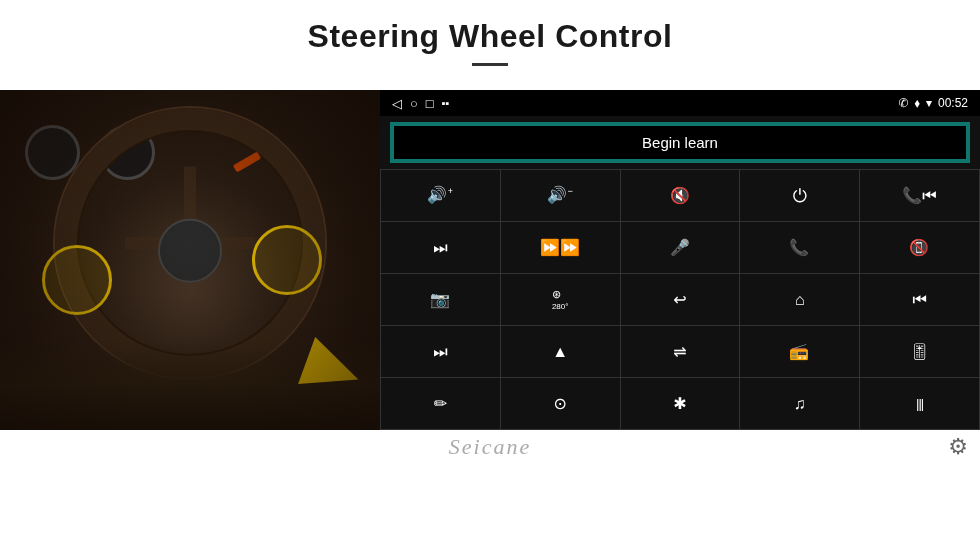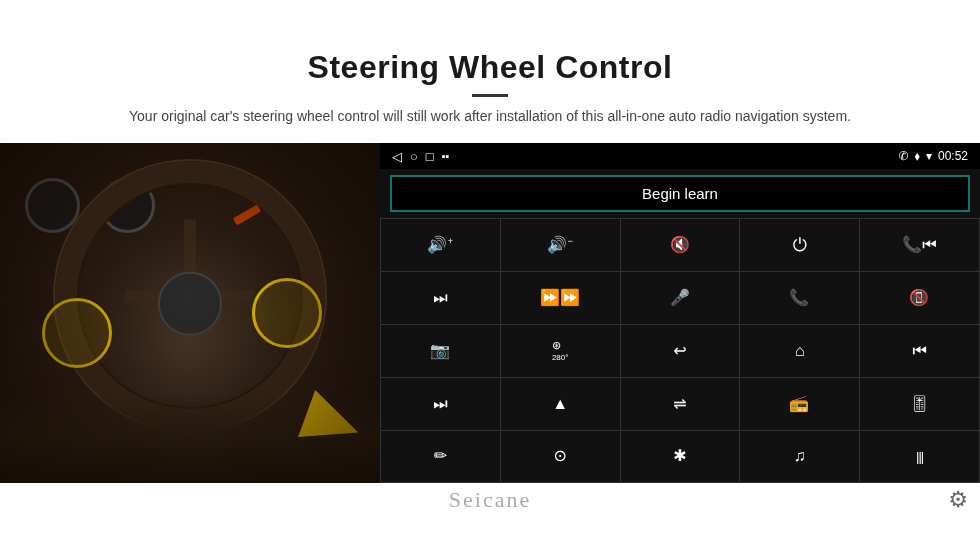--- a/index.html
+++ b/index.html
@@ -10,21 +10,20 @@
       font-family: Arial, sans-serif;
       overflow: hidden;
     }
 
     .page-wrapper {
       width: 980px;
       height: 432px;
       display: flex;
       flex-direction: column;
       align-items: flex-start;
-      margin-top: 31px;
     }
 
     .header-section {
       width: 100%;
       text-align: center;
       padding: 18px 60px 10px;
     }
 
     .main-title {
       font-size: 32px;
@@ -151,21 +150,21 @@
     
     .begin-learn-row {
       padding: 6px 10px;
       background: #111;
     }
 
     .begin-learn-btn {
       width: 100%;
       padding: 8px;
       background: #000;
-      border: 2px solid #0f766e;
+      border: 4px solid #0f766e;
       color: #fff;
       font-size: 15px;
       text-align: center;
       cursor: pointer;
     }
 
     
     .control-grid {
       display: grid;
       grid-template-columns: repeat(5, 1fr);
@@ -195,20 +194,21 @@
     
     .bottom-bar {
       width: 100%;
       text-align: center;
       padding: 4px;
       background: #fff;
       position: relative;
     }
 
     .seicane-logo {
+      font-style: italic;
       font-size: 22px;
       color: #aaa;
       font-family: Georgia, serif;
       letter-spacing: 2px;
     }
 
     .gear-icon-bottom {
       position: absolute;
       right: 12px;
       bottom: 4px;
@@ -309,21 +309,20 @@
     }
   </style>
 </head>
 <body>
 
 <div class="page-wrapper">
 
   <div class="header-section">
     <h1 class="main-title">Steering Wheel Control</h1>
     <div class="title-divider"></div>
-    <p class="subtitle">Your original car's steering wheel control will still work after installation of this all-in-one auto radio navigation system.</p>
   </div>
 
   <div class="content-row">
 
     <div class="left-image">
       <div class="steering-wheel-bg"></div>
 
       <div class="gauges">
         <div class="gauge"></div>
         <div class="gauge"></div>

